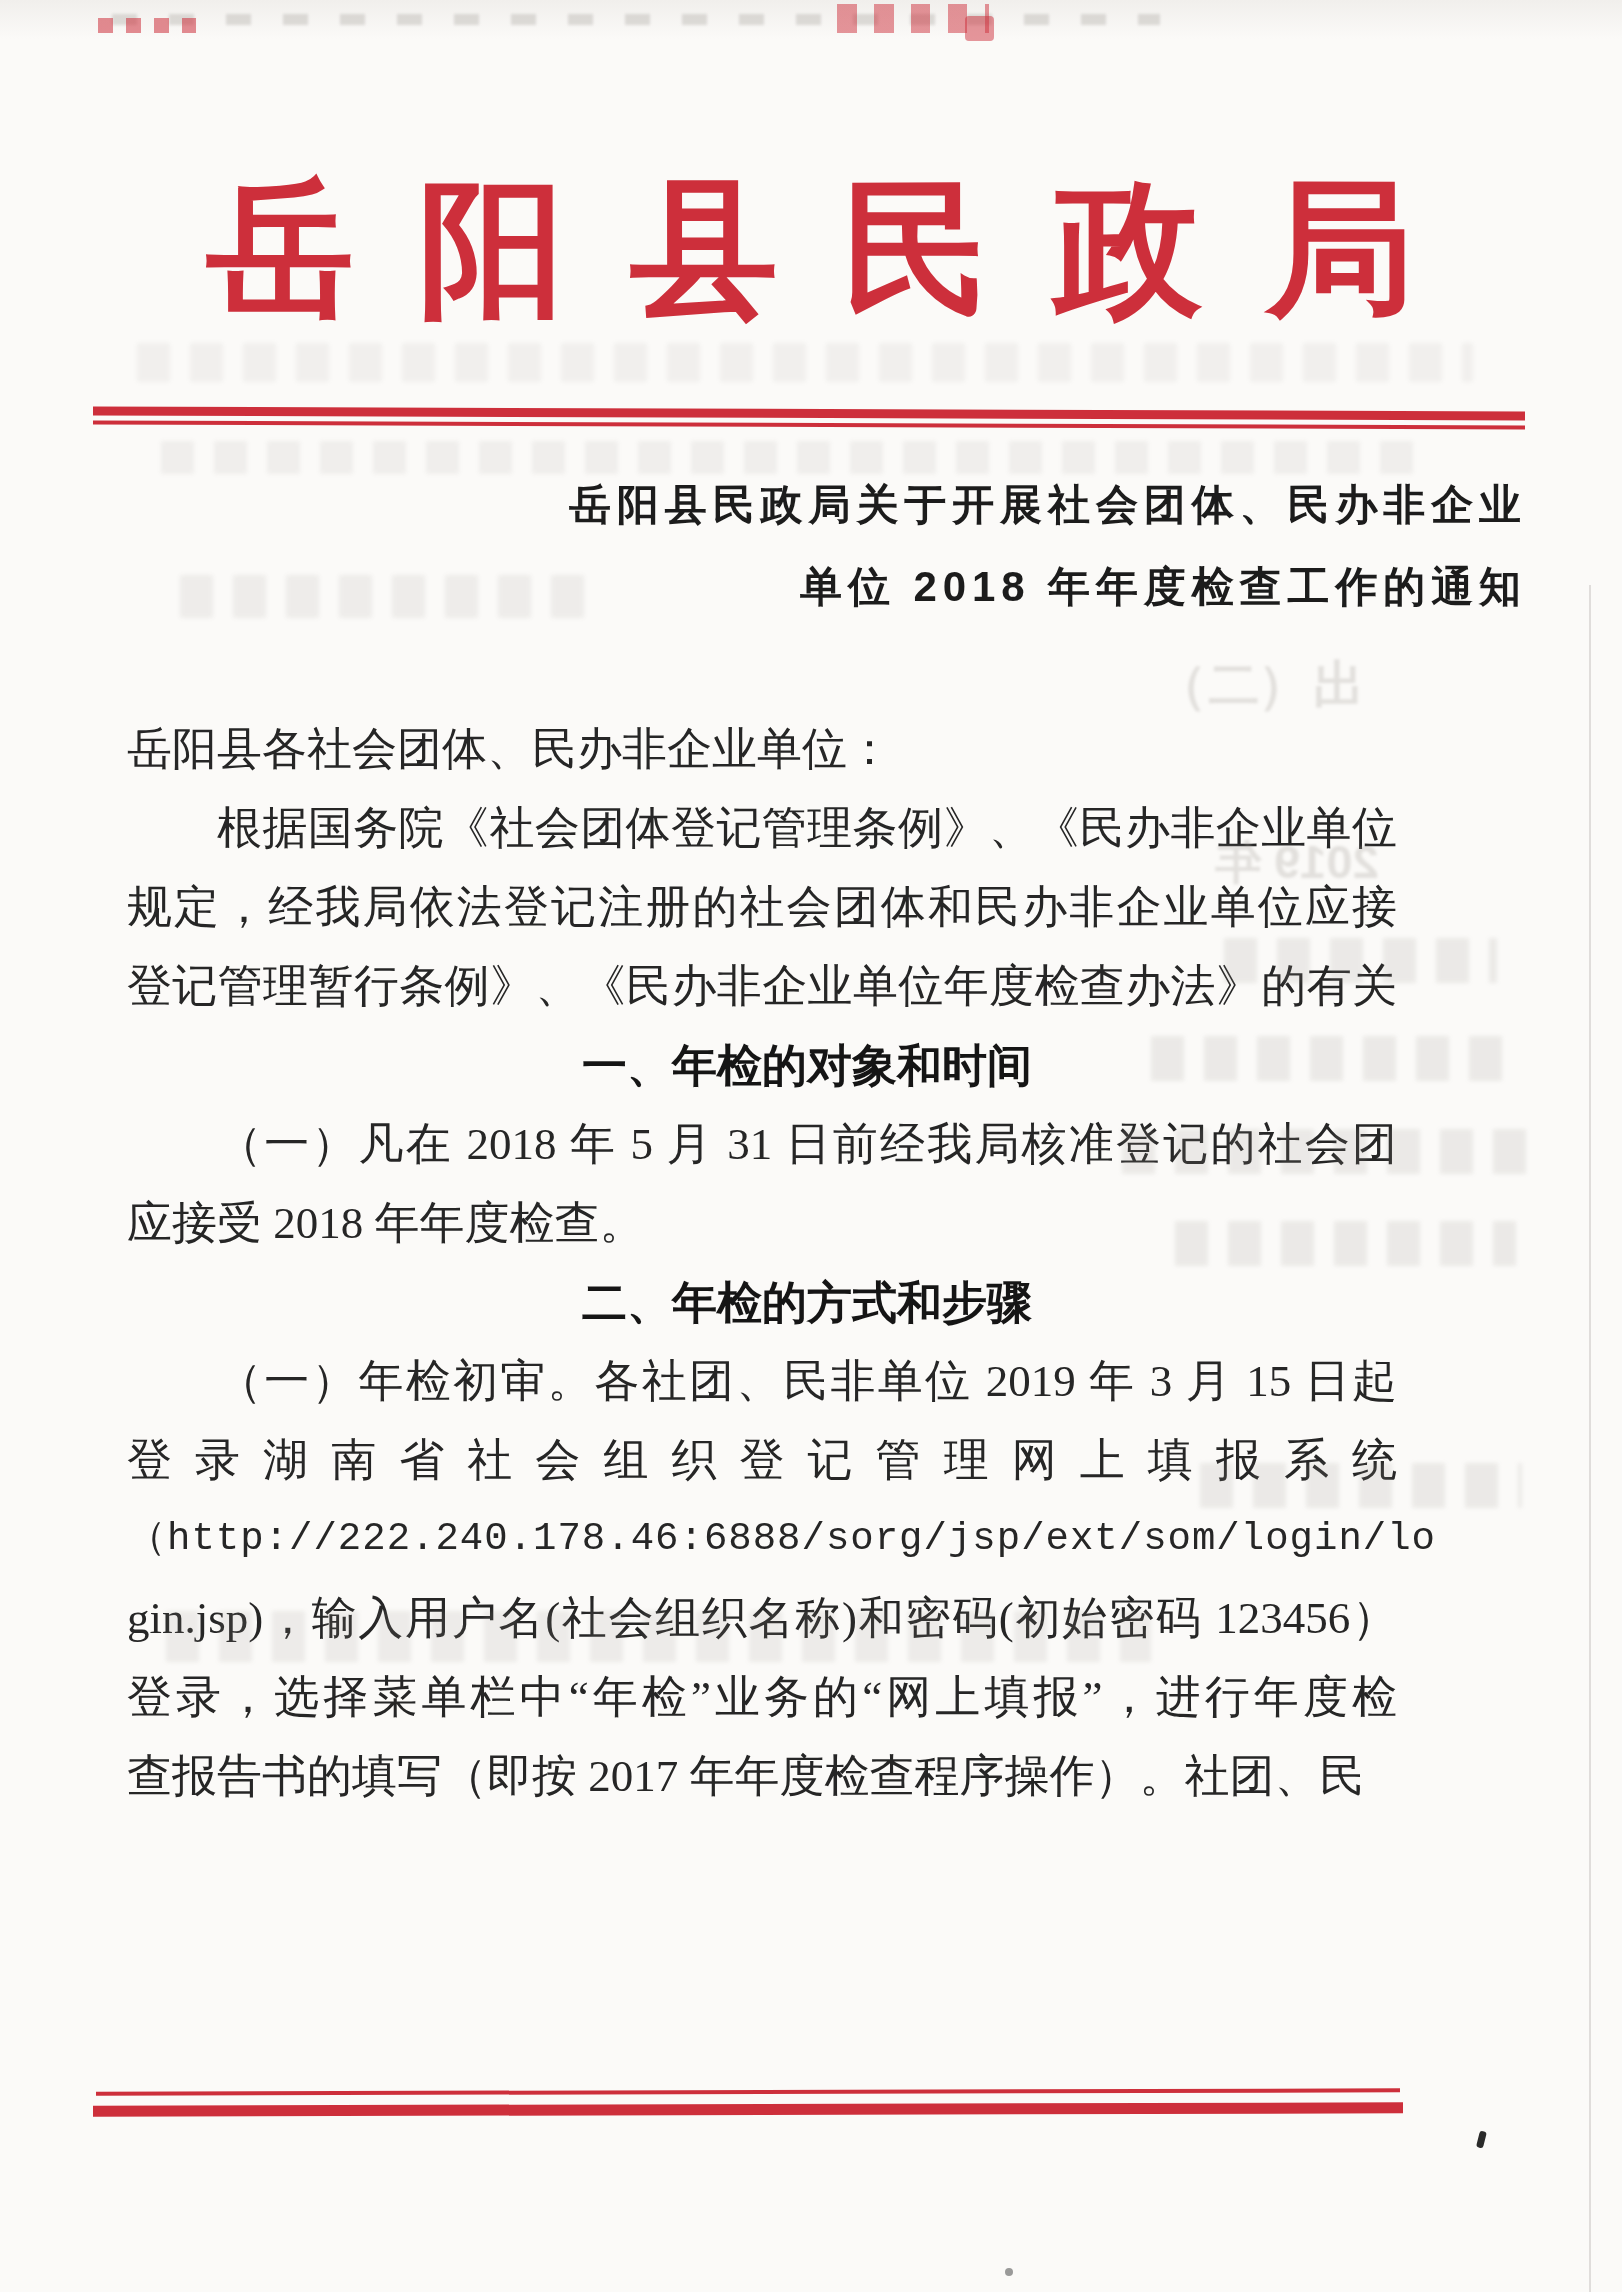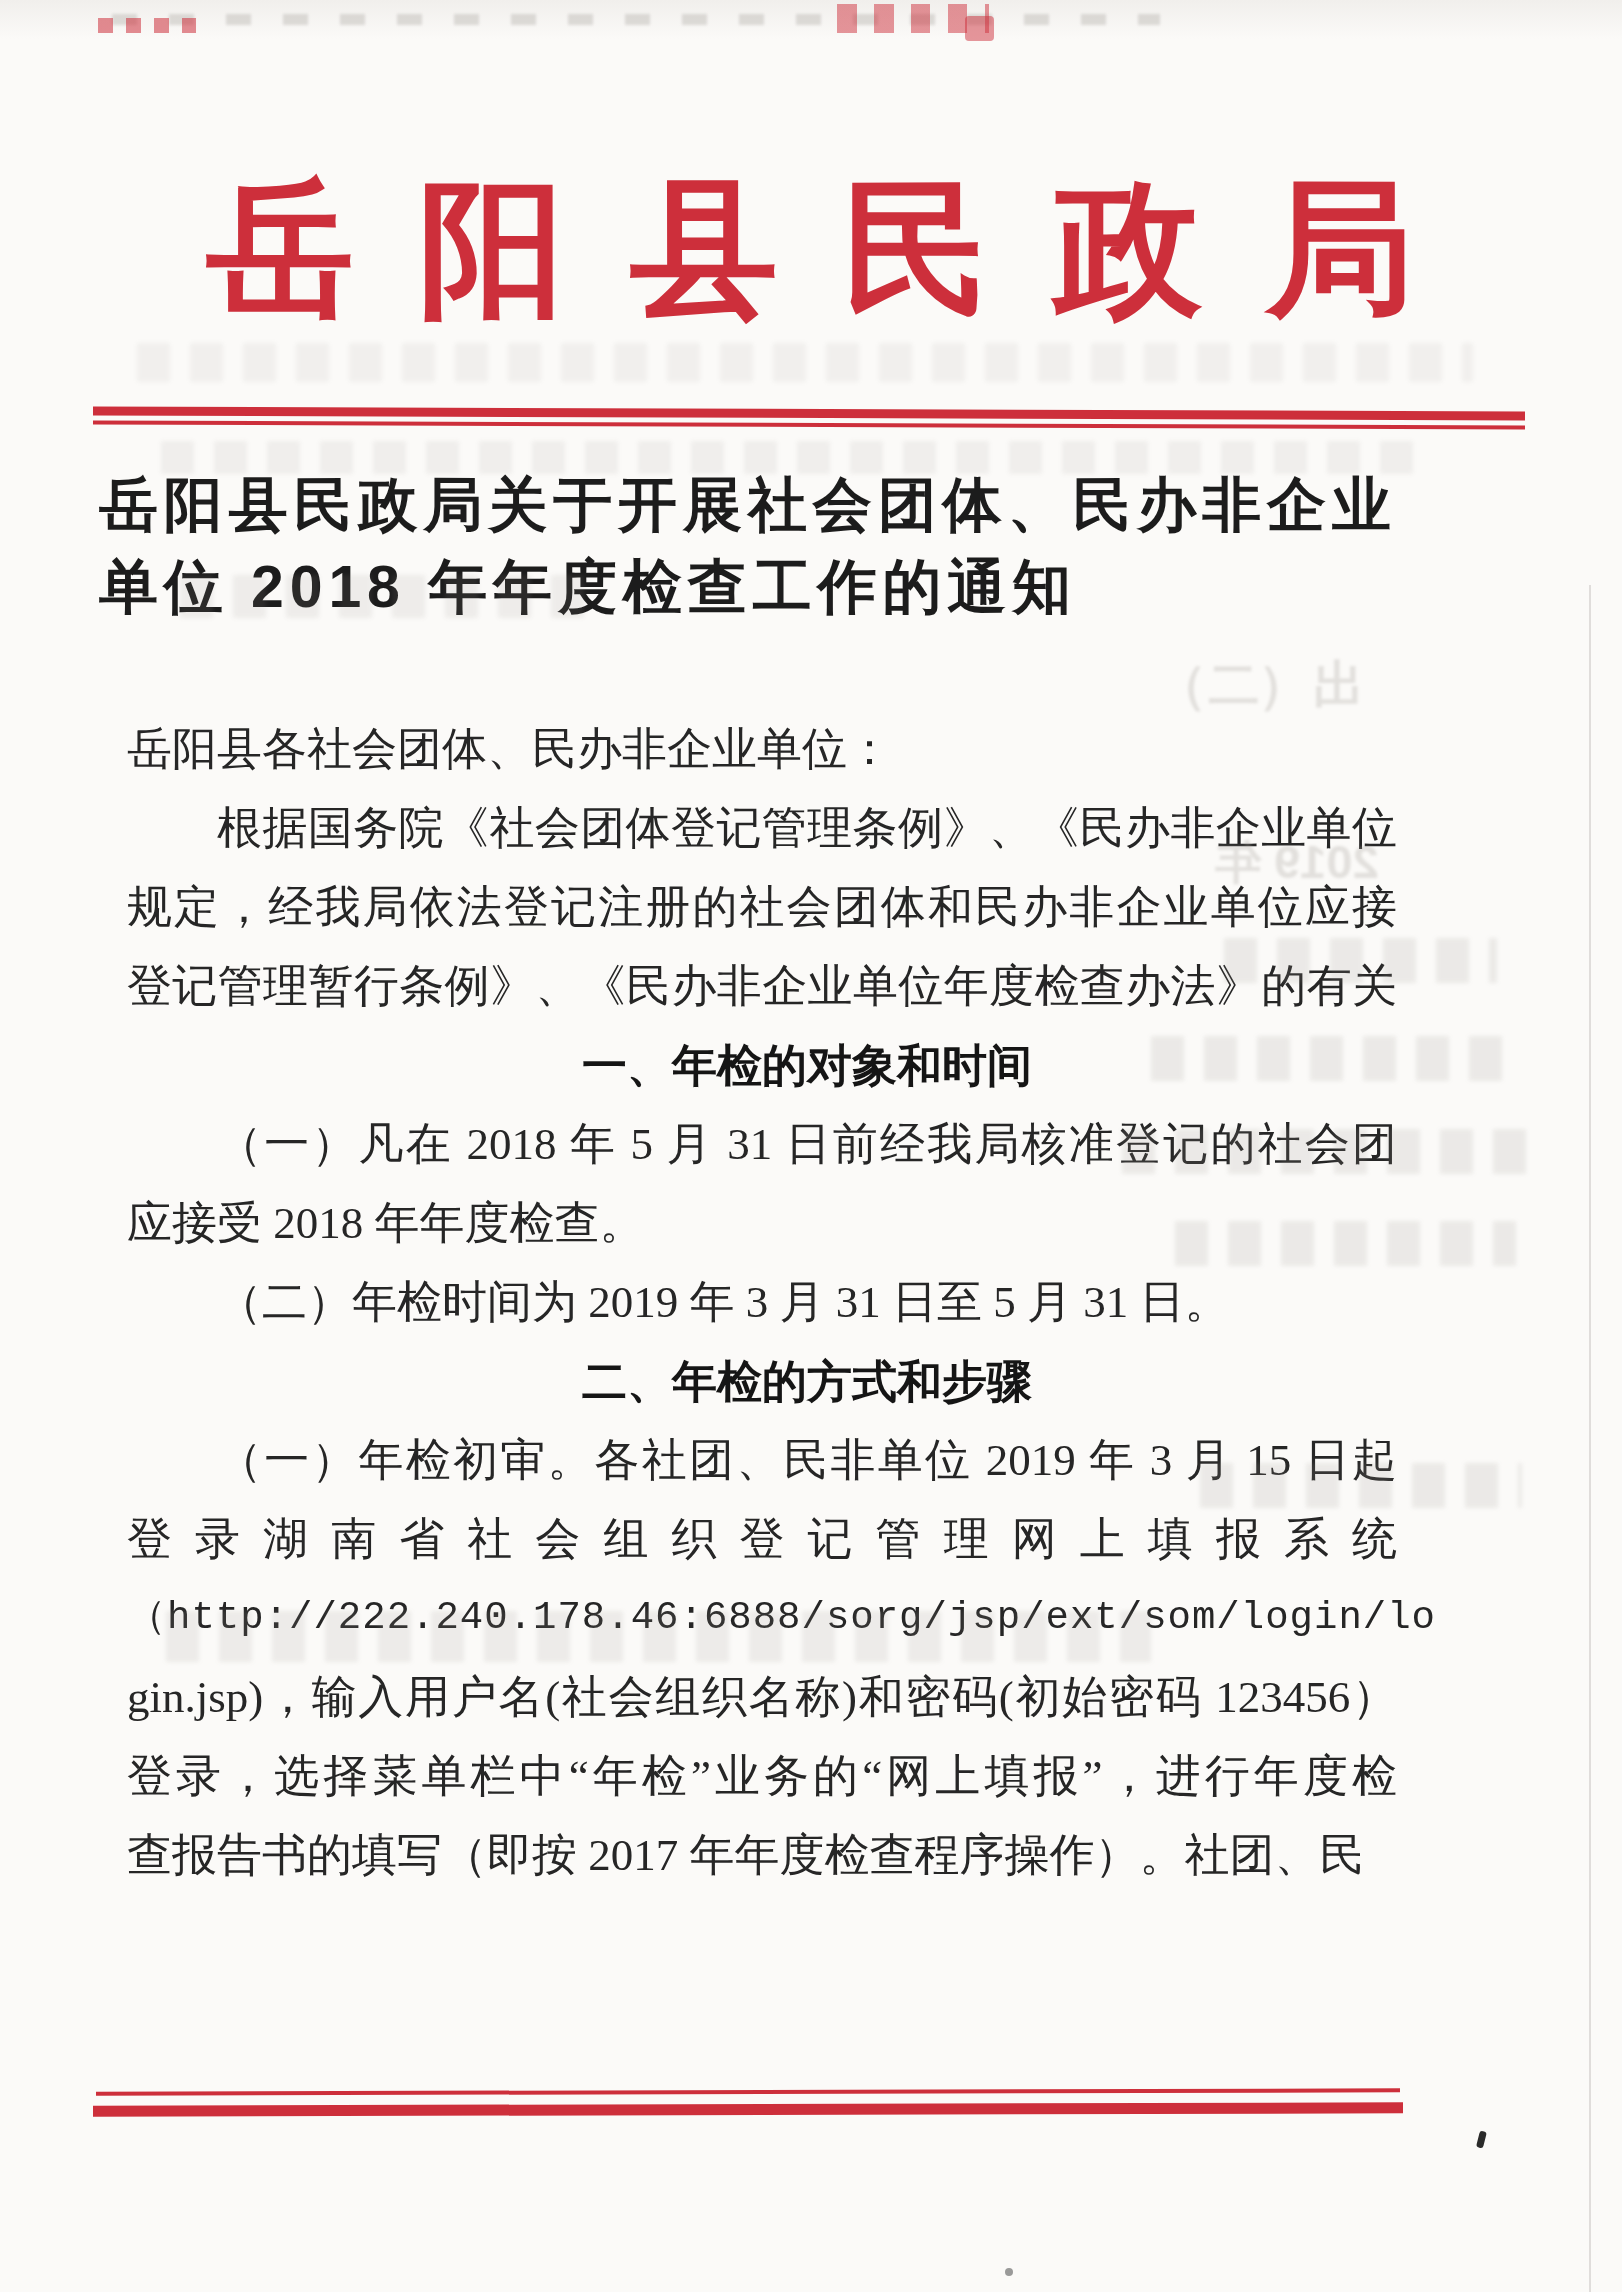--- a/index.html
+++ b/index.html
@@ -38,21 +38,21 @@
   }
   
   .rule{position:absolute;background:#cd2f3b;}
   .rule.rt-thick{left:93px;top:409px;width:1432px;height:8.8px;transform:rotate(.2deg);}
   .rule.rt-thin {left:93px;top:423px;width:1432px;height:3.9px;transform:rotate(.2deg);}
   .rule.rb-thin {left:96px;top:2090px;width:1304px;height:3.9px;transform:rotate(-.15deg);}
   .rule.rb-thick{left:93px;top:2104px;width:1310px;height:10.7px;transform:rotate(-.15deg);}
   
   .doc-title{
     position:absolute;left:93px;width:1434px;height:78px;line-height:78px;
-    text-align:left;font-weight:bold;font-size:59px;letter-spacing:5.9px;text-indent:5.9px;
+    text-align:right;font-weight:bold;font-size:42px;letter-spacing:5.9px;text-indent:5.9px;
     font-family:"Liberation Sans","DejaVu Sans",sans-serif;color:#1c1c1c;white-space:nowrap;
   }
   .doc-title.l1{top:466px;}
   .doc-title.l2{top:548px;}
   
   .body-block{position:absolute;left:127px;top:710px;width:1270px;}
   .bl{
     height:79px;line-height:79px;font-size:45px;color:#262626;
     white-space:nowrap;
   }
@@ -104,21 +104,20 @@
   <div class="doc-title l2">单位 2018 年年度检查工作的通知</div>
 
   <div class="body-block">
     <div class="bl">岳阳县各社会团体、民办非企业单位：</div>
     <div class="bl ind j">根据国务院《社会团体登记管理条例》、《民办非企业单位</div>
     <div class="bl j">规定，经我局依法登记注册的社会团体和民办非企业单位应接</div>
     <div class="bl j">登记管理暂行条例》、《民办非企业单位年度检查办法》的有关</div>
     <div class="bl ind h">一、年检的对象和时间</div>
     <div class="bl ind j">（一）凡在 2018 年 5 月 31 日前经我局核准登记的社会团</div>
     <div class="bl">应接受 2018 年年度检查。</div>
-    <div class="bl ind">（二）年检时间为 2019 年 3 月 31 日至 5 月 31 日。</div>
     <div class="bl ind h">二、年检的方式和步骤</div>
     <div class="bl ind j">（一）年检初审。各社团、民非单位 2019 年 3 月 15 日起</div>
     <div class="bl j">登录湖南省社会组织登记管理网上填报系统</div>
     <div class="bl url">（http://222.240.178.46:6888/sorg/jsp/ext/som/login/lo</div>
     <div class="bl j">gin.jsp)，输入用户名(社会组织名称)和密码(初始密码 123456）</div>
     <div class="bl j">登录，选择菜单栏中“年检”业务的“网上填报”，进行年度检</div>
     <div class="bl">查报告书的填写（即按 2017 年年度检查程序操作）。社团、民</div>
   </div>
 
   <div class="ghost-text gt-a">出（二）</div>

